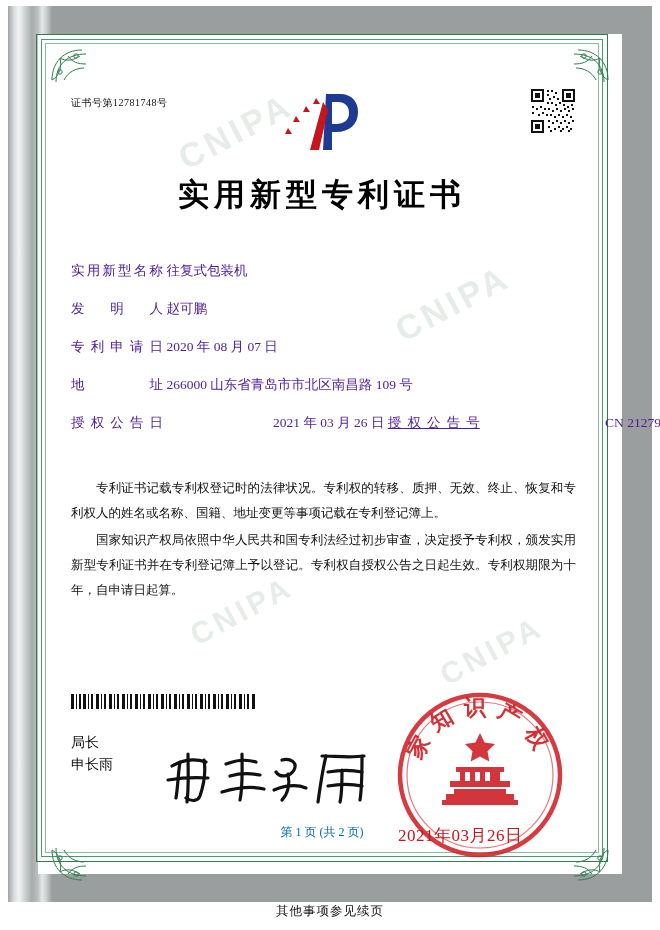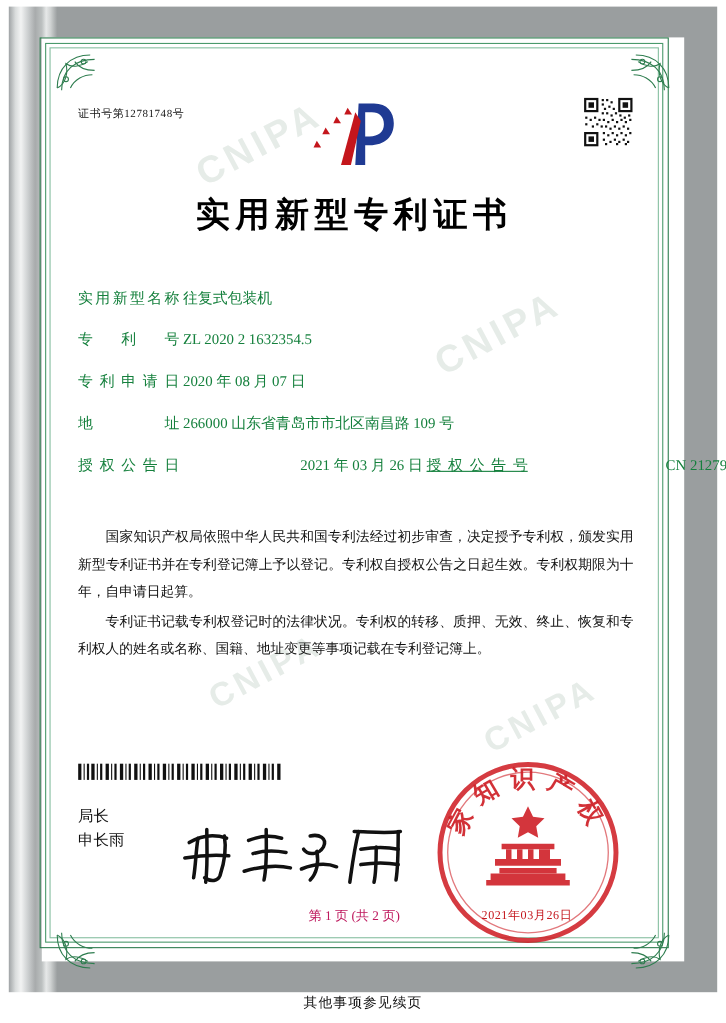--- a/index.html
+++ b/index.html
@@ -135,21 +135,21 @@
     letter-spacing: 5px;
     color: #000;
   }
   
   .fields {
     position: absolute;
     left: 35px;
     top: 218px;
     width: 510px;
     font-size: 13.5px;
-    color: #15803d;
+    color: #4c1d95;
   }
   .frow {
     height: 38px;
     line-height: 38px;
     white-space: nowrap;
   }
   .flabel {
     display: inline-block;
     width: 92px;
     text-align: justify;
@@ -217,34 +217,33 @@
     right: 42px;
     top: 655px;
     width: 172px;
     height: 172px;
   }
   .seal-date {
     position: absolute;
     right: 48px;
     top: 790px;
     width: 162px;
-    text-align: center;
-    font-size: 11px;
+    font-size: 17px;
     color: #c4161c;
     letter-spacing: 0.5px;
   }
   
   .page-no {
     position: absolute;
     left: 0;
     width: 100%;
     top: 790px;
     text-align: center;
     font-size: 12px;
-    color: #be185d;
+    color: #0369a1;
   }
   .bottom-note {
     position: absolute;
     left: 0;
     width: 660px;
     top: 903px;
     text-align: center;
     font-size: 12.5px;
     color: #111;
     letter-spacing: 1px;
@@ -393,42 +392,42 @@
     </svg>
 
     <div class="title">实用新型专利证书</div>
 
     <div class="fields">
       <div class="frow">
         <span class="flabel">实用新型名称</span>
         <span class="fvalue">往复式包装机</span>
       </div>
       <div class="frow">
-        <span class="flabel">专利号</span>
-        <span class="fvalue">ZL 2020 2 1632354.5</span>
+        <span class="flabel">发明人</span>
+        <span class="fvalue">赵可鹏</span>
       </div>
       <div class="frow">
         <span class="flabel">专利申请日</span>
         <span class="fvalue">2020 年 08 月 07 日</span>
       </div>
       <div class="frow">
         <span class="flabel">地址</span>
         <span class="fvalue">266000  山东省青岛市市北区南昌路 109 号</span>
       </div>
       <div class="frow frow-split">
         <span class="flabel">授权公告日</span>
         <span class="fvalue">2021 年 03 月 26 日</span>
         <span class="flabel2">授权公告号</span>
         <span class="fvalue">CN 212797495 U</span>
       </div>
     </div>
 
     <div class="paras">
+      <p>专利证书记载专利权登记时的法律状况。专利权的转移、质押、无效、终止、恢复和专利权人的姓名或名称、国籍、地址变更等事项记载在专利登记簿上。</p>
       <p>国家知识产权局依照中华人民共和国专利法经过初步审查，决定授予专利权，颁发实用新型专利证书并在专利登记簿上予以登记。专利权自授权公告之日起生效。专利权期限为十年，自申请日起算。</p>
-      <p>专利证书记载专利权登记时的法律状况。专利权的转移、质押、无效、终止、恢复和专利权人的姓名或名称、国籍、地址变更等事项记载在专利登记簿上。</p>
     </div>
 
     <svg class="barcode" viewBox="0 0 186 15" preserveAspectRatio="none">
       <g fill="#111">
         <rect x="0" y="0" width="3" height="15"></rect>
           <rect x="5" y="0" width="1" height="15"></rect>
         <rect x="8" y="0" width="2" height="15"></rect>
           <rect x="12" y="0" width="3" height="15"></rect>
         <rect x="17" y="0" width="1" height="15"></rect>
           <rect x="20" y="0" width="2" height="15"></rect>

